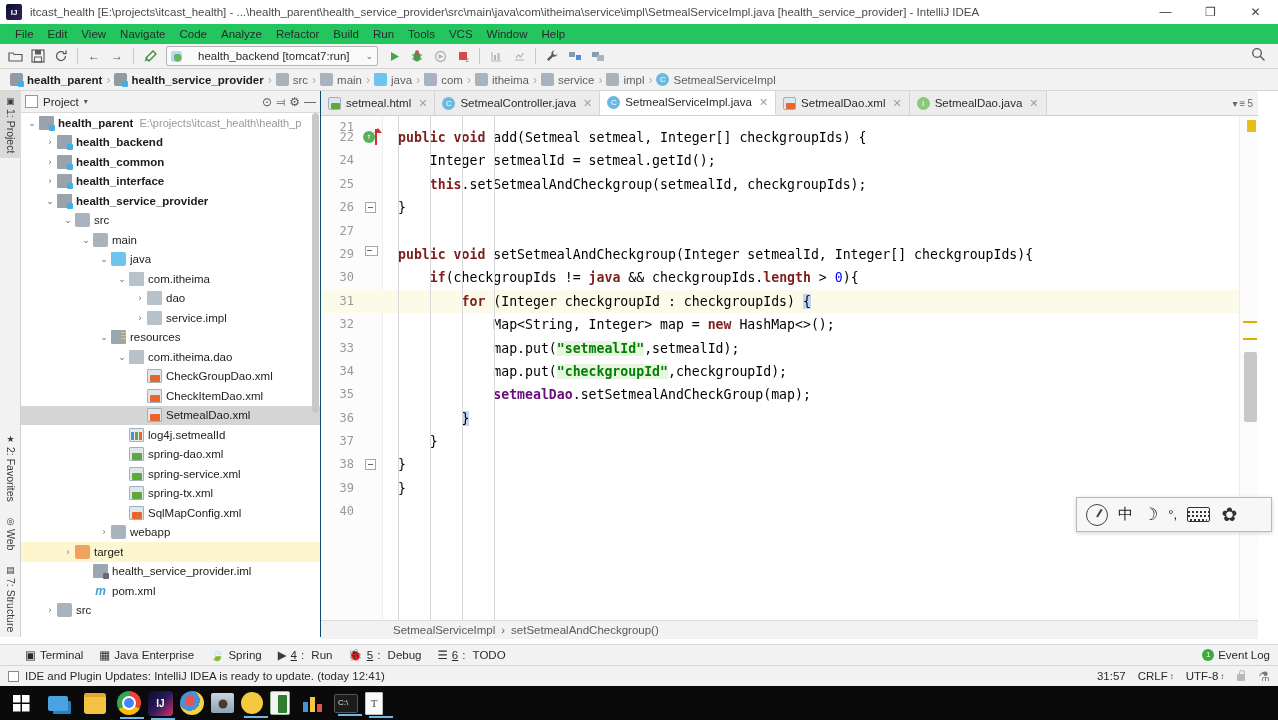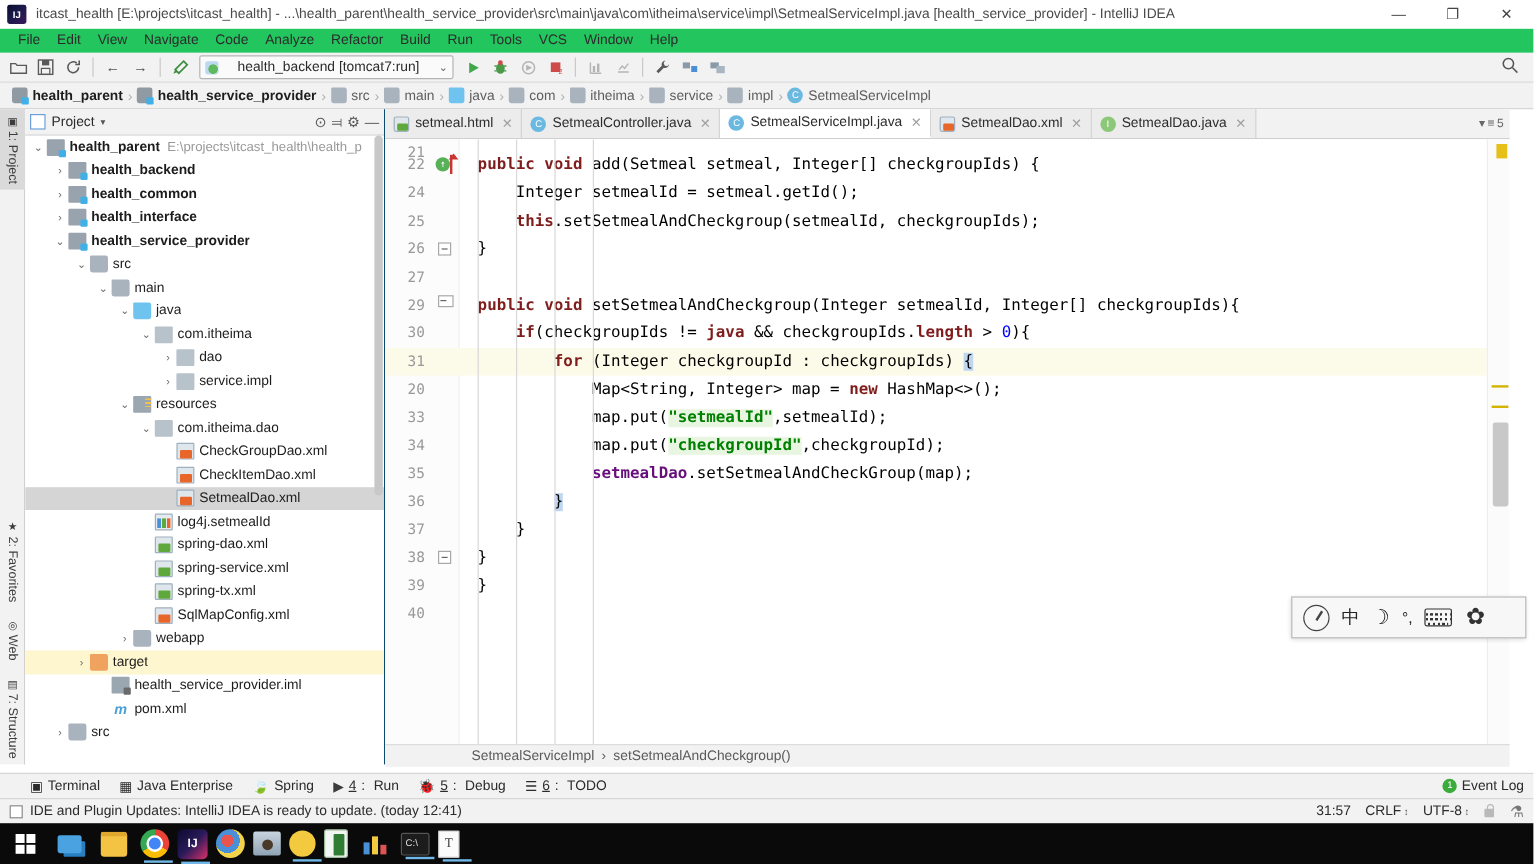--- a/index.html
+++ b/index.html
@@ -808,21 +808,21 @@
       <div class="codewrap" id="code-container">
           <div class="cline" style="height: 10px;"><span class="lnum">21</span><span class="gmark"></span><span class="ctext"></span></div>
           <div class="cline"><span class="lnum">22</span><span class="gmark"><span class="bookmark-ico">↑</span><span class="arrow-up"></span></span><span class="ctext"><span class="kw">public</span> <span class="kw">void</span> add(Setmeal setmeal, Integer[] checkgroupIds) {</span></div>
           <div class="cline"><span class="lnum">24</span><span class="gmark"></span><span class="ctext">    Integer setmealId = setmeal.getId();</span></div>
           <div class="cline"><span class="lnum">25</span><span class="gmark"></span><span class="ctext">    <span class="kw">this</span>.setSetmealAndCheckgroup(setmealId, checkgroupIds);</span></div>
           <div class="cline"><span class="lnum">26</span><span class="gmark"><span class="fold-ico"></span></span><span class="ctext">}</span></div>
           <div class="cline"><span class="lnum">27</span><span class="gmark"></span><span class="ctext"></span></div>
           <div class="cline"><span class="lnum">29</span><span class="gmark"><span class="fold-open"></span></span><span class="ctext"><span class="kw">public</span> <span class="kw">void</span> setSetmealAndCheckgroup(Integer setmealId, Integer[] checkgroupIds){</span></div>
           <div class="cline"><span class="lnum">30</span><span class="gmark"></span><span class="ctext">    <span class="kw">if</span>(checkgroupIds != <span class="kw">java</span> &amp;&amp; checkgroupIds.<span class="kw">length</span> &gt; <span class="num">0</span>){</span></div>
           <div class="cline hlrow"><span class="lnum">31</span><span class="gmark"></span><span class="ctext">        <span class="kw">for</span> (Integer checkgroupId : checkgroupIds) <span class="brsel">{</span></span></div>
-          <div class="cline"><span class="lnum">20</span><span class="gmark"></span><span class="ctext">            Map&lt;String, Integer&gt; map = <span class="kw">new</span> HashMap&lt;&gt;();</span></div>
+          <div class="cline"><span class="lnum">32</span><span class="gmark"></span><span class="ctext">            Map&lt;String, Integer&gt; map = <span class="kw">new</span> HashMap&lt;&gt;();</span></div>
           <div class="cline"><span class="lnum">33</span><span class="gmark"></span><span class="ctext">            map.put(<span class="str">"setmealId"</span>,setmealId);</span></div>
           <div class="cline"><span class="lnum">34</span><span class="gmark"></span><span class="ctext">            map.put(<span class="str">"checkgroupId"</span>,checkgroupId);</span></div>
           <div class="cline"><span class="lnum">35</span><span class="gmark"></span><span class="ctext">            <span class="fld">setmealDao</span>.setSetmealAndCheckGroup(map);</span></div>
           <div class="cline"><span class="lnum">36</span><span class="gmark"></span><span class="ctext">        <span class="brsel">}</span></span></div>
           <div class="cline"><span class="lnum">37</span><span class="gmark"></span><span class="ctext">    }</span></div>
           <div class="cline"><span class="lnum">38</span><span class="gmark"><span class="fold-ico"></span></span><span class="ctext">}</span></div>
           <div class="cline"><span class="lnum">39</span><span class="gmark"></span><span class="ctext">}</span></div>
           <div class="cline"><span class="lnum">40</span><span class="gmark"></span><span class="ctext"></span></div>
           <div class="indent-guide" style="left: 77px;"></div>
           <div class="indent-guide" style="left: 109px;"></div>

